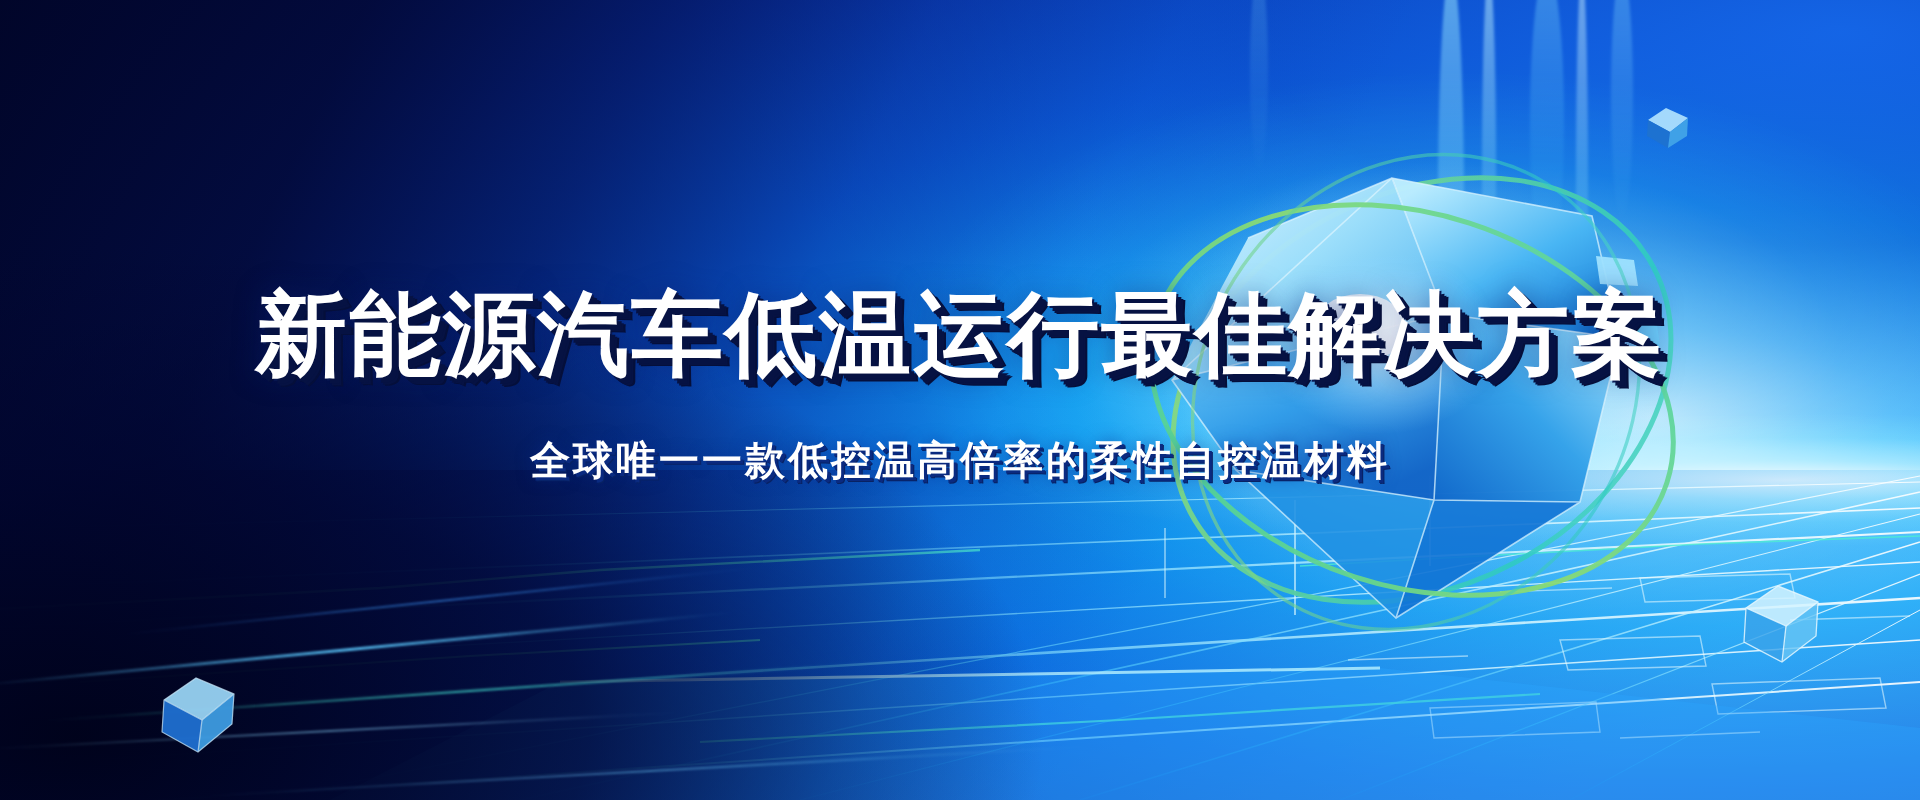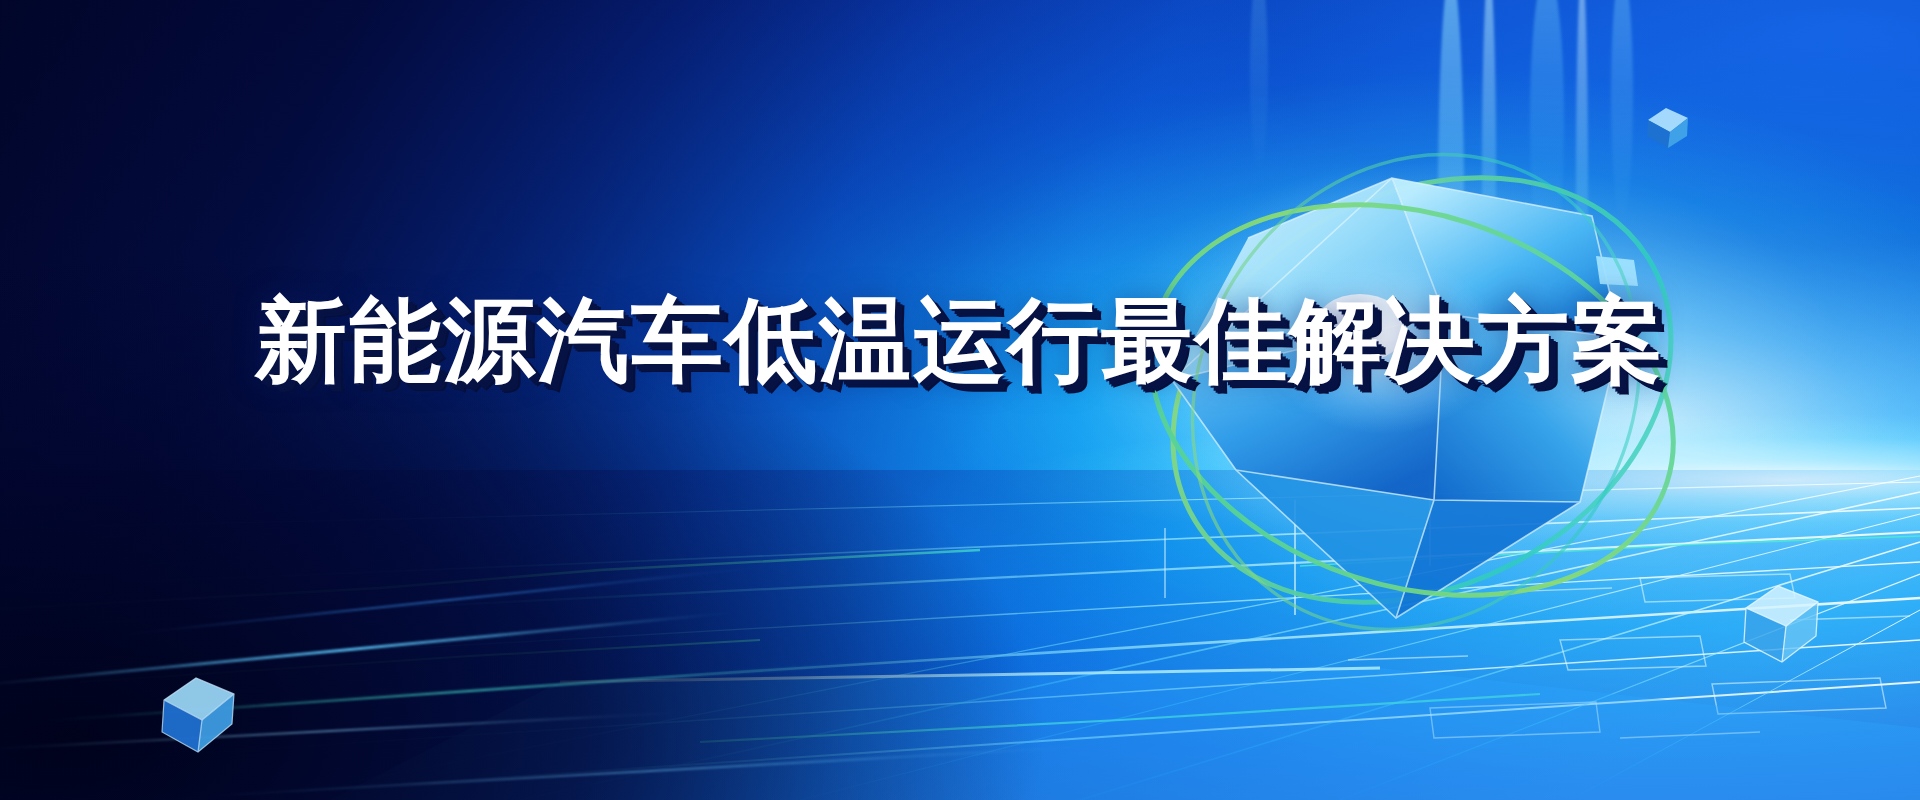--- a/index.html
+++ b/index.html
@@ -69,29 +69,29 @@
   
   .text-wrap{
     position:absolute;left:0;right:0;top:0;bottom:0;
     display:flex;flex-direction:column;align-items:center;
     pointer-events:none;
   }
 
   #main-title{
     position:absolute;
     left:50%;
-    top:295px;
+    top:288px;
     transform:translateX(-50%);
     white-space:nowrap;
     font-size:92px;
     line-height:1;
     font-weight:bold;
     letter-spacing:2px;
     color:#ffffff;
-    font-family:Liberation Serif, serif;
+    font-family:Liberation Sans, sans-serif;
     text-shadow:
       5px 5px 0 #061243,
       7px 7px 0 #061243,
       9px 8px 0 #050f3a,
       2px 2px 0 #0a1a55,
       0 0 26px rgba(10,30,110,0.55);
     -webkit-text-stroke:0px transparent;
   }
 
   #subtitle{
@@ -301,15 +301,16 @@
     <polygon points="56,56 88,32 86,66 52,92" fill="#67c4f5" opacity="0.8"></polygon>
     <g stroke="#eefbff" stroke-width="1.3" fill="none" opacity="0.8">
       <path d="M16,38 L48,16 L88,32 L86,66 L52,92 L14,72 Z"></path>
       <path d="M16,38 L56,56 L88,32"></path>
         <path d="M56,56 L52,92"></path>
     </g>
   </svg>
 
   <div class="text-wrap">
     <div id="main-title">新能源汽车低温运行最佳解决方案</div>
+    <div id="subtitle">全球唯一一款低控温高倍率的柔性自控温材料</div>
   </div>
 
 </div>
 
 </body></html>

